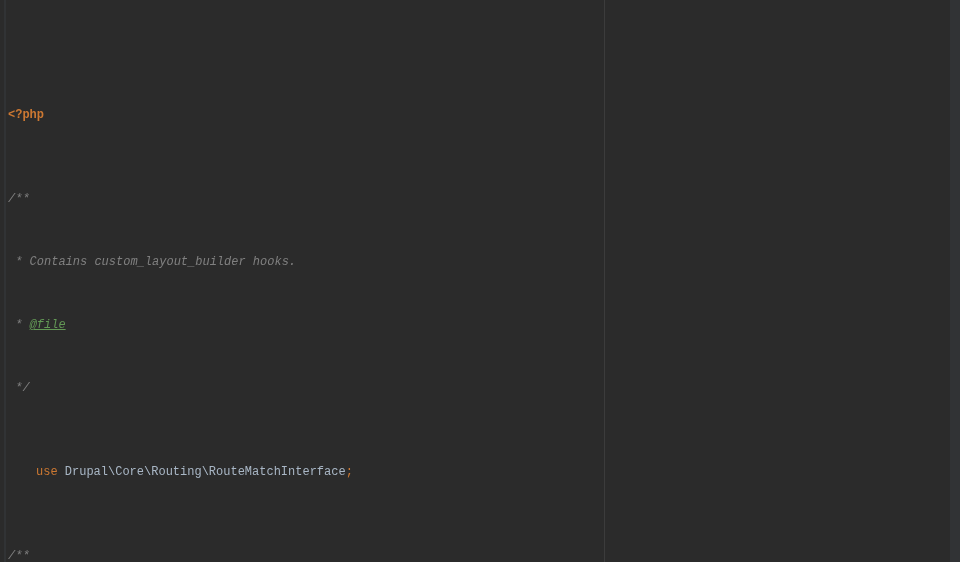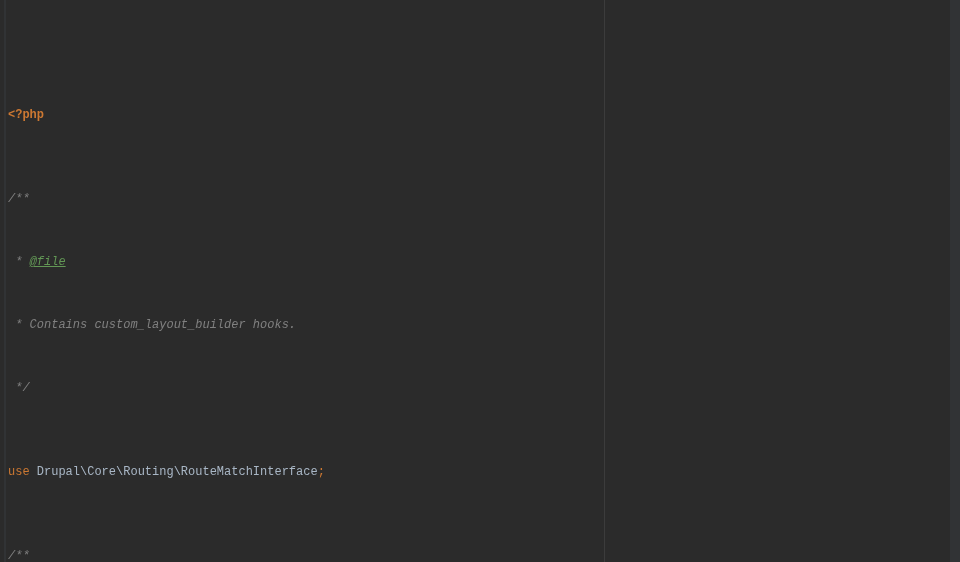--- a/index.html
+++ b/index.html
@@ -33,21 +33,21 @@
       top: 0;
       bottom: 0;
       width: 1px;
       background: #3c3c3c;
     }
     .line { display: block; height: 21px; }
     .blank { height: 21px; }
     .php-tag { color: #cc7832; font-weight: bold; text-align: center; }
     .comment { color: #808080; font-style: italic; }
     .doc-tag { color: #629755; font-style: italic; text-decoration: underline; }
-    .keyword { color: #cc7832; }
+    .keyword { color: #cc7832; margin-left: 28px; }
     .class-name { color: #a9b7c6; margin-top: 12px; }
     .semi { color: #cc7832; }
     .scrollbar {
       position: absolute;
       right: 0;
       top: 0;
       bottom: 0;
       width: 10px;
       background: #313335;
     }
@@ -55,22 +55,22 @@
 </head>
 <body>
 
 <div class="editor">
   <div class="gutter-border"></div>
   <div class="vline"></div>
 
   <span class="line"><span class="php-tag">&lt;?php</span></span>
   <span class="blank"></span>
   <span class="line"><span class="comment">/**</span></span>
+  <span class="line"><span class="comment"> * Contains custom_layout_builder hooks.</span></span>
   <span class="line"><span class="comment"> * </span><span class="doc-tag">@file</span></span>
-  <span class="line"><span class="comment"> * Contains custom_layout_builder hooks.</span></span>
   <span class="line"><span class="comment"> */</span></span>
   <span class="blank"></span>
   <span class="line"><span class="keyword">use </span><span class="class-name">Drupal\Core\Routing\RouteMatchInterface</span><span class="semi">;</span></span>
   <span class="blank"></span>
   <span class="line"><span class="comment">/**</span></span>
   
   
   
   
   

